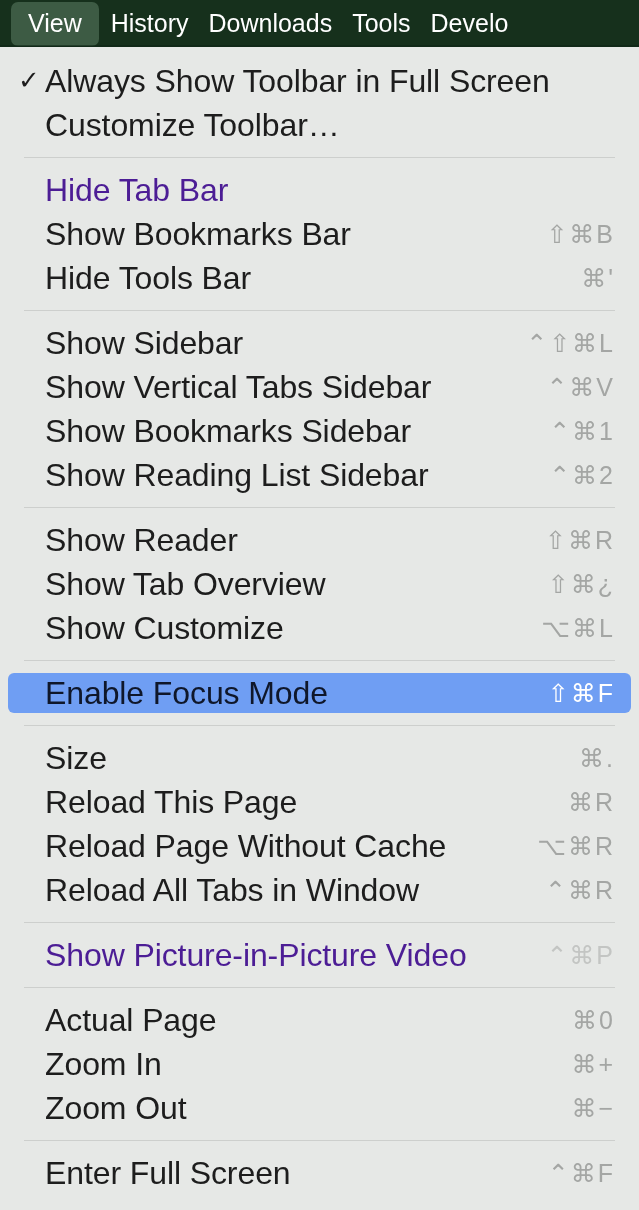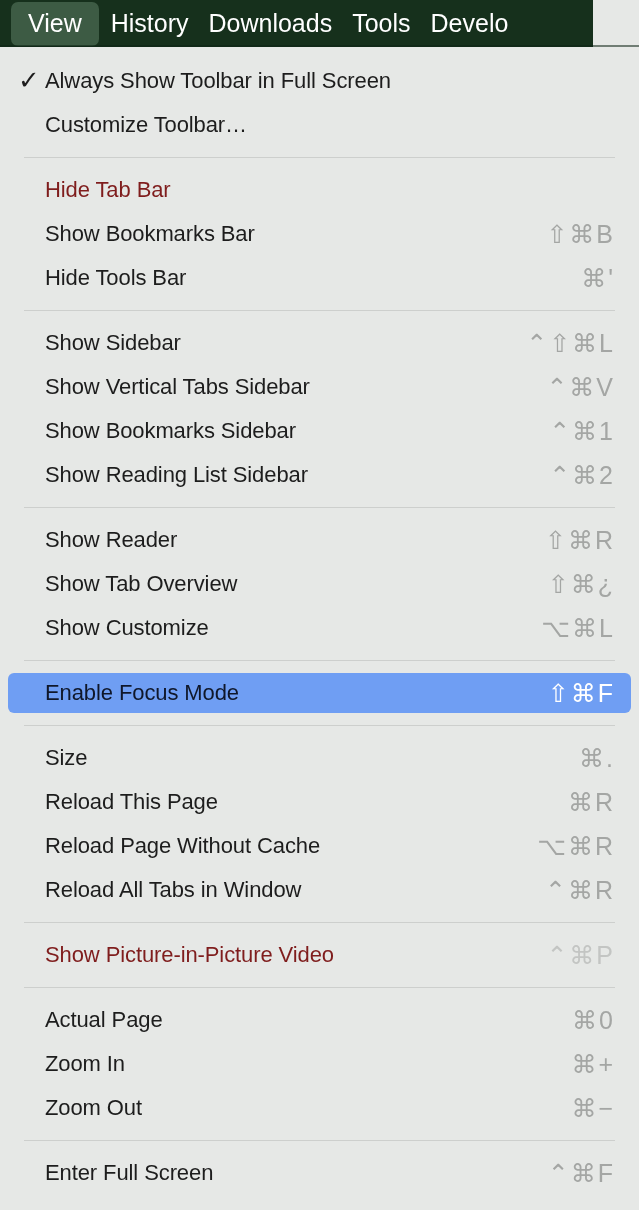--- a/index.html
+++ b/index.html
@@ -12,21 +12,21 @@
     height: 1210px;
     overflow: hidden;
     font-family: "Liberation Sans", sans-serif;
     -webkit-font-smoothing: antialiased;
   }
 
   
   .menubar {
     position: absolute;
     top: 0; left: 0;
-    width: 593px;
+    width: 639px;
     height: 47px;
     background: #16301c;
     display: flex;
     align-items: center;
     overflow: hidden;
     white-space: nowrap;
   }
   .menubar-item {
     color: #ffffff;
     font-size: 25px;
@@ -90,40 +90,40 @@
     width: 27px;
     flex: 0 0 27px;
     font-size: 26px;
     line-height: 1;
     color: #1d1d1d;
     position: relative;
     z-index: 2;
     margin-top: -2px;
   }
   .menu-label {
-    font-size: 22px;
+    font-size: 32px;
     line-height: 1;
     color: #1d1d1d;
     position: relative;
     z-index: 2;
     white-space: nowrap;
     letter-spacing: -0.1px;
   }
   .menu-shortcut {
     margin-left: auto;
     font-size: 25px;
     line-height: 1;
     color: #a4a6a4;
     position: relative;
     z-index: 2;
     white-space: nowrap;
     letter-spacing: 2px;
     padding-right: 0px;
   }
-  .menu-row.disabled .menu-label { color: #7f1d1d; }
+  .menu-row.disabled .menu-label { color: #4c1d95; }
   .menu-row.disabled .menu-shortcut { color: #c3c5c3; }
   .menu-row.selected .menu-label { color: #0f172a; }
   .menu-row.selected .menu-shortcut { color: #ffffff; }
   .menu-row.selected .check-slot { color: #ffffff; }
 
   .separator {
     height: 1px;
     background: #cdcfcd;
     margin: 10px 24px 10px 24px;
   }

